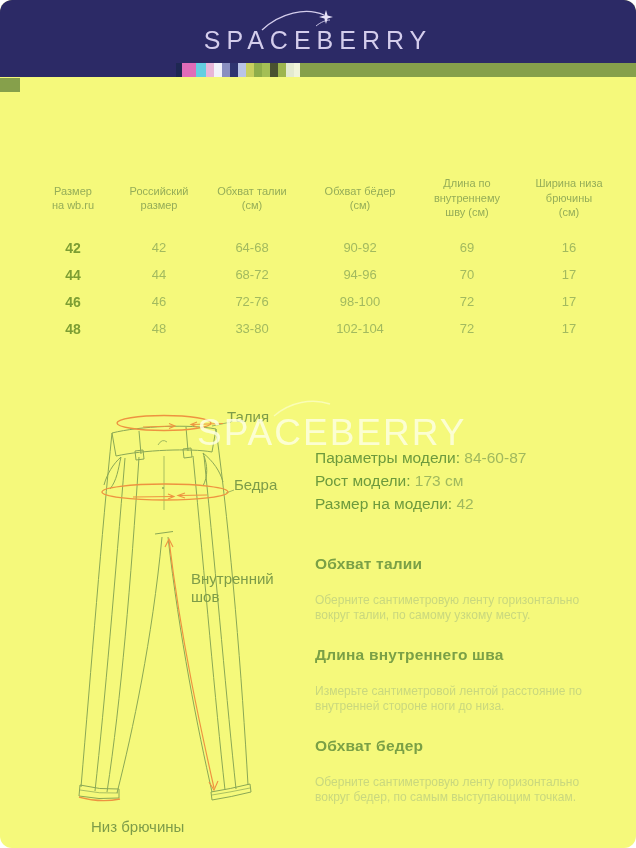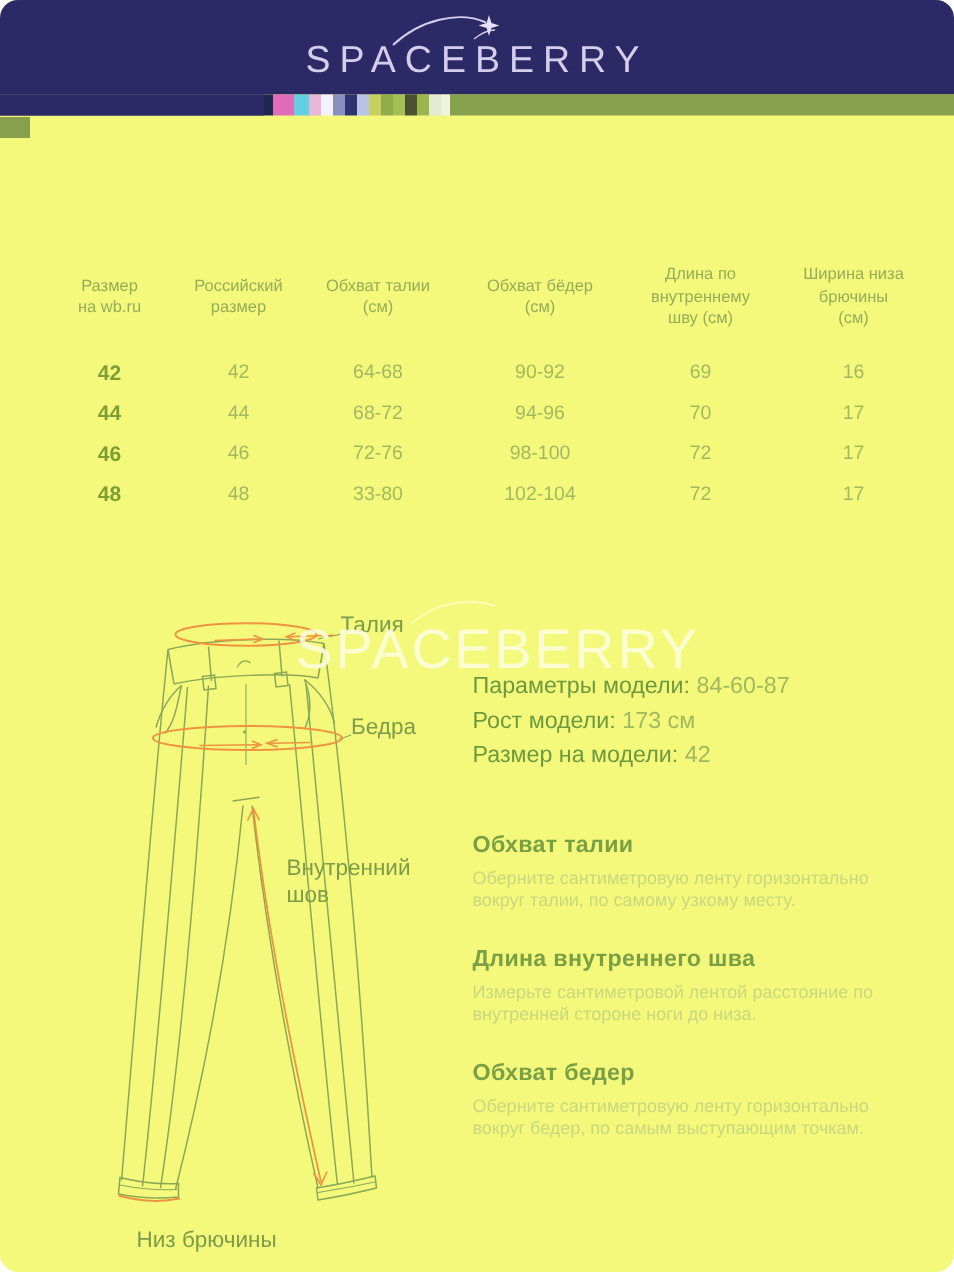--- a/index.html
+++ b/index.html
@@ -67,21 +67,21 @@
   .watermark-swoosh{position:absolute;left:272px;top:396px;pointer-events:none;opacity:.6;}
 
   
   .right-col{position:absolute;left:315px;top:446px;width:312px;}
   .model-line{font-size:15.5px;line-height:23px;}
   .model-line .ml{color:var(--mlabel);font-weight:500;}
   .model-line .mv{color:var(--mvalue);}
   .guide{margin-top:40px;}
   .guide-section{margin-bottom:23px;}
   .guide-title{color:var(--title);font-size:15.5px;font-weight:700;letter-spacing:.2px;}
-  .guide-desc{margin-top:5px;color:var(--desc);font-size:12px;line-height:15px;width:300px;}
+  .guide-desc{margin-top:20px;color:var(--desc);font-size:12px;line-height:15px;width:300px;}
 </style>
 </head>
 <body>
 
 <div class="page">
 
   <div class="header">
     <div class="logo-wrap">
       <svg class="logo-star" width="80" height="28" viewBox="0 0 80 28">
         <path d="M4,26 C22,9 48,3 66,11" fill="none" stroke="#d4cdec" stroke-width="1.3"></path>

